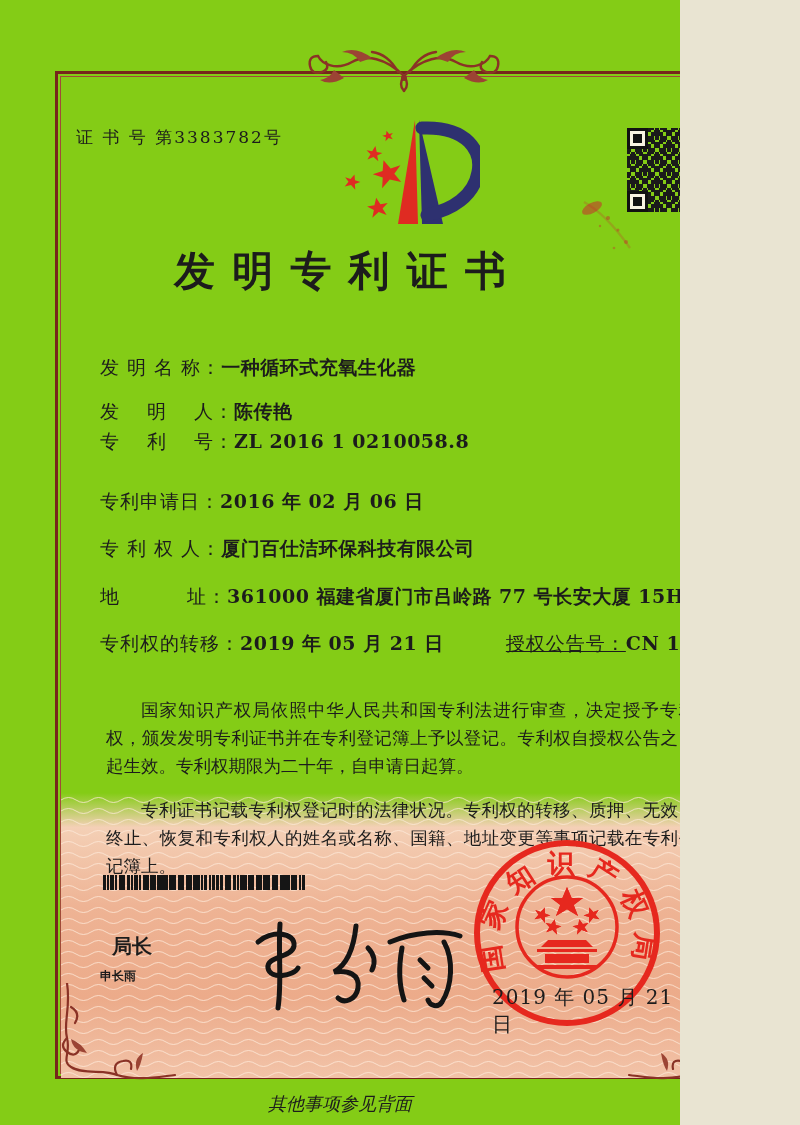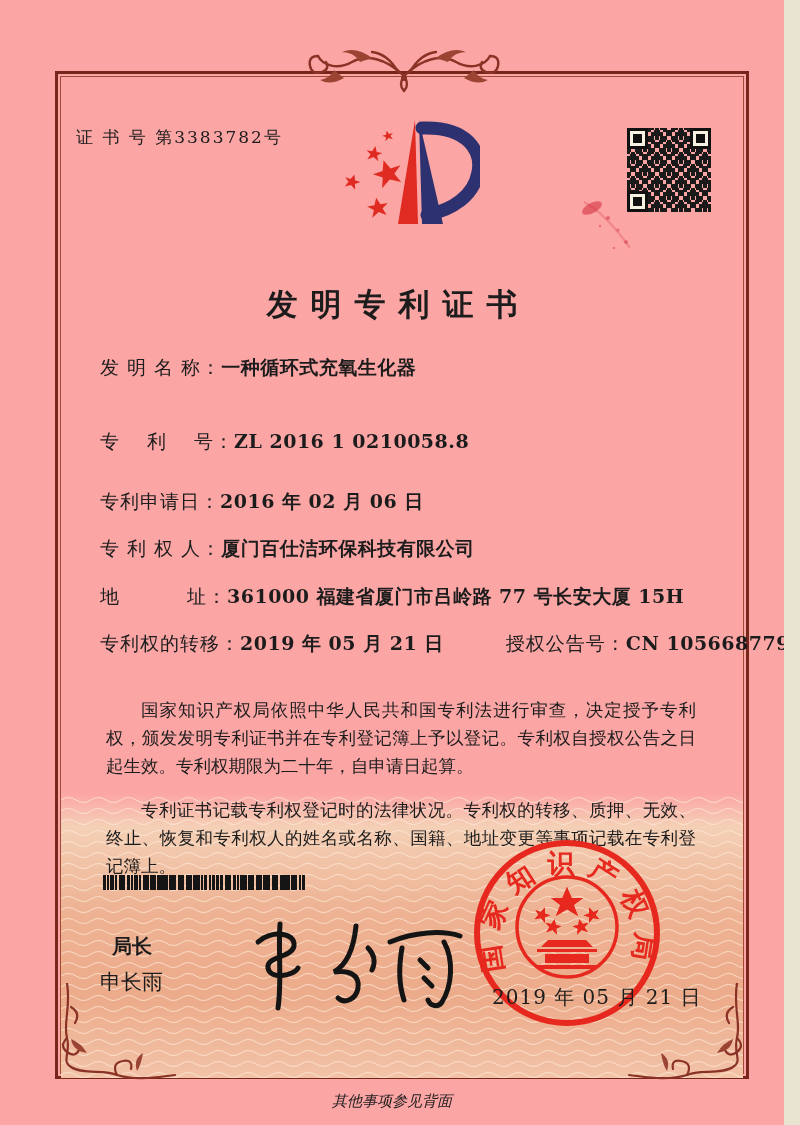--- a/index.html
+++ b/index.html
@@ -1,60 +1,60 @@
 <!DOCTYPE html>
 <html><head>
 <meta charset="utf-8">
 <style>
   html,body{margin:0;padding:0;background:#e9e4d2;}
-  #page{position:relative;width:784px;height:1125px;background:#fca5a5;overflow:hidden;
-        font-family:"DejaVu Serif","Liberation Serif",serif;color:#1c1c1c;}
+  #page{position:relative;width:668px;height:1125px;background:#84cc16;overflow:hidden;
+        font-family:"DejaVu Serif","Liberation Serif",serif;color:#1c1c1c;padding-left:12px;}
   
   .frame{position:absolute;left:55px;top:71px;width:694px;height:1008px;
          border:3px solid #76261b;box-sizing:border-box;}
   .frame-inner{position:absolute;inset:2px;border:1px solid #a14a38;}
   
   .band{position:absolute;left:61px;top:793px;width:682px;height:285px;z-index:1;
         background:linear-gradient(180deg,rgba(246,217,194,0) 0%,#f4d0b6 12%,#eeb394 40%,#ecab8a 72%,#f2c3a8 100%);}
   .band svg{position:absolute;inset:0;}
   
   .certno{position:absolute;left:76px;top:126px;font-size:17px;letter-spacing:2px;z-index:2;}
   .logo{position:absolute;left:330px;top:112px;z-index:2;}
   .qr{position:absolute;left:627px;top:128px;width:84px;height:84px;z-index:2;
       background:
         repeating-conic-gradient(#1a1a1a 0% 25%,transparent 0% 50%) 0 0/8px 8px,
         repeating-conic-gradient(transparent 0% 25%,#1a1a1a 0% 50%) 3px 2px/12px 12px;}
   .finder{position:absolute;width:21px;height:21px;border:3px solid #111;background:#f7f2e1;box-sizing:border-box;}
   .finder::after{content:'';position:absolute;inset:3px;background:#111;}
   .f-tl{left:0;top:0}.f-tr{right:0;top:0}.f-bl{left:0;bottom:0}
   .smudge{position:absolute;left:578px;top:196px;z-index:2;}
   
-  .title{position:absolute;left:0;top:244px;width:100%;text-align:center;font-size:31px;
-         font-weight:600;letter-spacing:.42em;text-indent:.42em;z-index:2;margin-top:40px;}
+  .title{position:absolute;left:0;top:244px;width:100%;text-align:center;font-size:41px;
+         font-weight:600;letter-spacing:.42em;text-indent:.42em;z-index:2;}
   
   .field-row{position:absolute;left:100px;width:640px;font-size:19px;z-index:2;white-space:nowrap;}
   .flabel{letter-spacing:1px;}
   .fvalue{letter-spacing:.5px;font-weight:bold;}
-  .pair2{margin-left:62px;}
+  .pair2{margin-left:62px;text-decoration:underline;}
   
   .body-text{position:absolute;left:90px;top:680px;width:622px;font-size:17.5px;z-index:2;}
   .body-text p{margin:16px;text-indent:2em;line-height:28px;text-align:justify;}
   
   .barcode{position:absolute;left:103px;top:875px;width:202px;height:15px;z-index:2;
      background:
        repeating-linear-gradient(90deg,#151515 0 2px,transparent 2px 4px) 0 0/47px 100%,
        repeating-linear-gradient(90deg,#151515 0 3px,transparent 3px 8px) 0 0/61px 100%,
        repeating-linear-gradient(90deg,transparent 0 1px,#151515 1px 2px,transparent 2px 6px) 0 0/53px 100%;}
   .director-title{position:absolute;left:112px;top:933px;font-size:20px;font-weight:600;z-index:2;}
-  .director-name{position:absolute;left:100px;top:968px;font-size:21px;font-weight:400;z-index:2;}
+  .director-name{position:absolute;left:100px;top:968px;font-size:12px;font-weight:700;z-index:2;}
   .signature{position:absolute;left:228px;top:912px;z-index:2;}
   .seal{position:absolute;left:467px;top:833px;z-index:3;}
   .seal-date{position:absolute;left:492px;top:984px;font-size:20px;letter-spacing:1px;z-index:4;}
   .pageno{position:absolute;left:0;top:1042px;width:100%;text-align:center;font-size:17px;z-index:2;}
-  .backnote{position:absolute;left:0;top:1092px;width:100%;text-align:center;font-size:15px;
+  .backnote{position:absolute;left:0;top:1092px;width:100%;text-align:center;font-size:18px;
             font-style:italic;z-index:2;}
   .ornament{position:absolute;z-index:2;}
 </style>
 </head>
 <body>
 
 <div id="page">
 
   <div class="frame">
     <div class="frame-inner"></div>
@@ -130,20 +130,23 @@
     <circle cx="40" cy="34" r="1.5" fill="rgba(205,30,45,0.4)"></circle>
     <circle cx="22" cy="30" r="1.2" fill="rgba(205,30,45,0.4)"></circle>
     <circle cx="48" cy="46" r="2" fill="rgba(205,30,45,0.4)"></circle>
     <circle cx="36" cy="52" r="1.3" fill="rgba(205,30,45,0.35)"></circle>
   </svg>
 
   <div class="title">发明专利证书</div>
 
   <div class="field-row" style="top:355px;">
     <span class="flabel">发 明 名 称：</span><span class="fvalue">一种循环式充氧生化器</span>
+  </div>
+  <div class="field-row" style="top:399px;">
+    <span class="flabel">发　 明　 人：</span><span class="fvalue">陈传艳</span>
   </div>
   <div class="field-row" style="top:429px;">
     <span class="flabel">专　 利　 号：</span><span class="fvalue">ZL 2016 1 0210058.8</span>
   </div>
   <div class="field-row" style="top:489px;">
     <span class="flabel">专利申请日：</span><span class="fvalue">2016 年 02 月 06 日</span>
   </div>
   <div class="field-row" style="top:536px;">
     <span class="flabel">专 利 权 人：</span><span class="fvalue">厦门百仕洁环保科技有限公司</span>
   </div>

